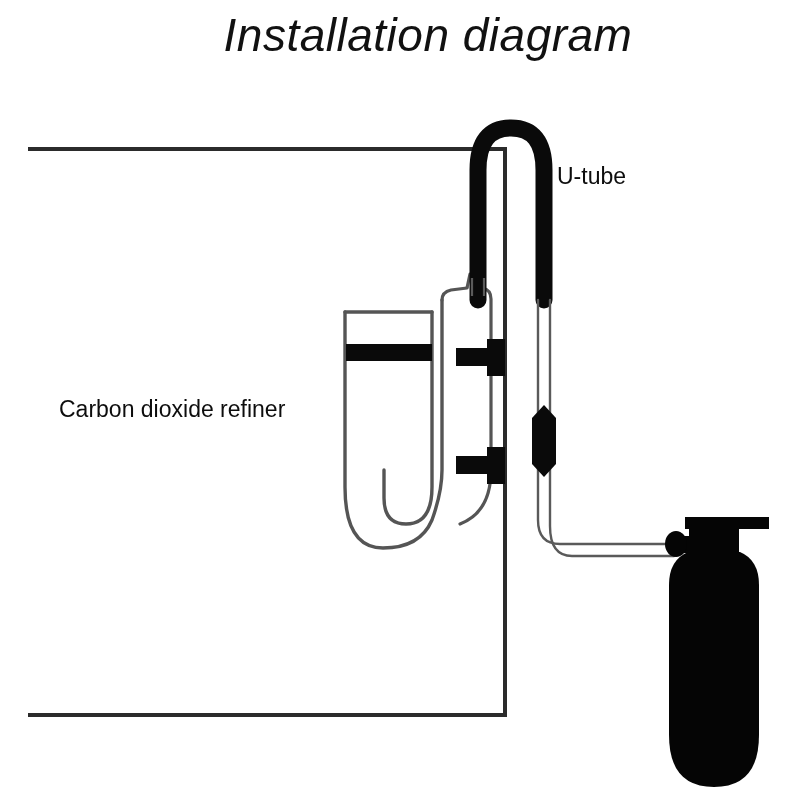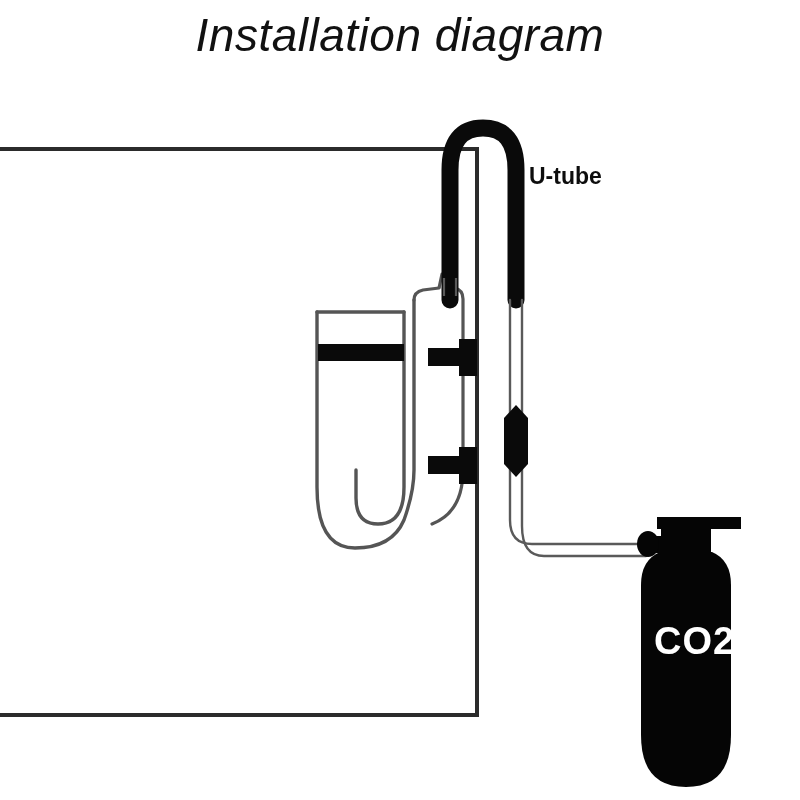--- a/index.html
+++ b/index.html
@@ -12,20 +12,21 @@
     width: 800px;
     height: 800px;
     font-family: "Liberation Sans", sans-serif;
     overflow: hidden;
   }
   #diagram-root {
     position: relative;
     width: 667px;
     height: 800px;
     background: #ffffff;
+    margin-left: 28px;
   }
   #title {
     position: absolute;
     left: 0;
     top: 8px;
     width: 800px;
     text-align: center;
     font-style: italic;
     font-size: 46px;
     font-weight: 400;
@@ -33,21 +34,20 @@
     letter-spacing: 0.5px;
     font-family: "Liberation Sans", sans-serif;
     white-space: nowrap;
   }
   .label {
     position: absolute;
     font-size: 23px;
     color: #0d0d0d;
     font-family: "Liberation Sans", sans-serif;
     white-space: nowrap;
-    font-weight: bold;
   }
   #label-u-tube { left: 529px; top: 163px; }
   #label-check-valve { left: 538px; top: 418px; }
   #label-refiner { left: 31px; top: 396px; }
   svg#scene {
     position: absolute;
     left: 0;
     top: 0;
     width: 800px;
     height: 800px;
@@ -161,19 +161,19 @@
       <rect x="661" y="524" width="50" height="38" fill="#050505"></rect>
 
       <rect x="657" y="517" width="84" height="12" fill="#050505"></rect>
 
       <rect x="643" y="536" width="22" height="17" fill="#050505"></rect>
       <ellipse cx="648" cy="544" rx="11" ry="13" fill="#050505"></ellipse>
     </g>
 
   </svg>
 
-  <div id="cylinder-text">CO2</div>
 
   <div class="label" id="label-u-tube">U-tube</div>
 
 
+  <div class="label" id="label-refiner">Carbon dioxide refiner</div>
 
 </div>
 
 </body></html>

